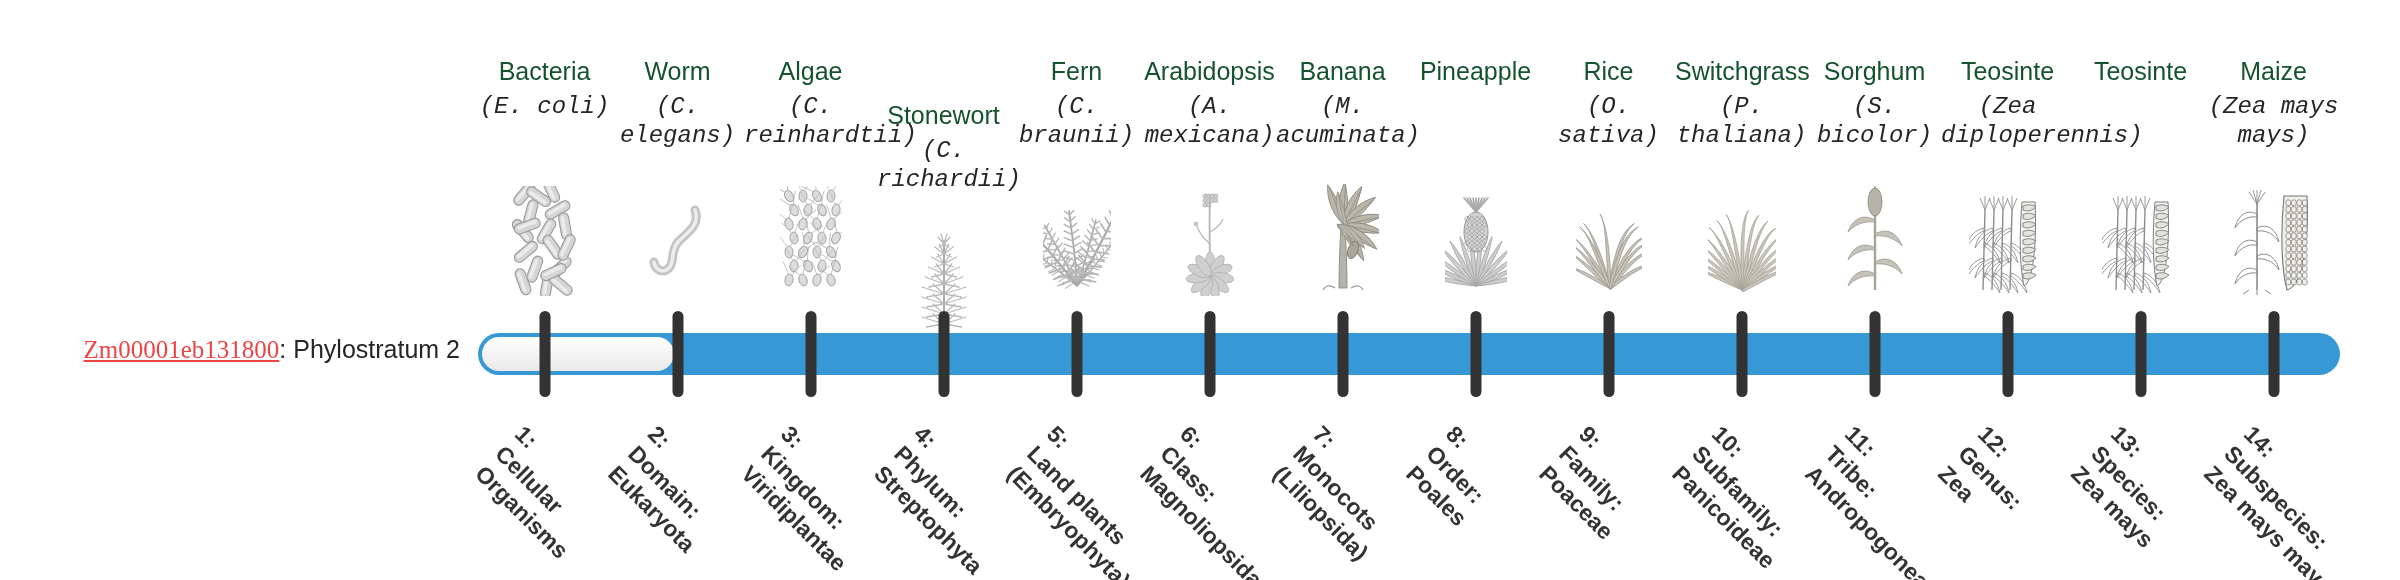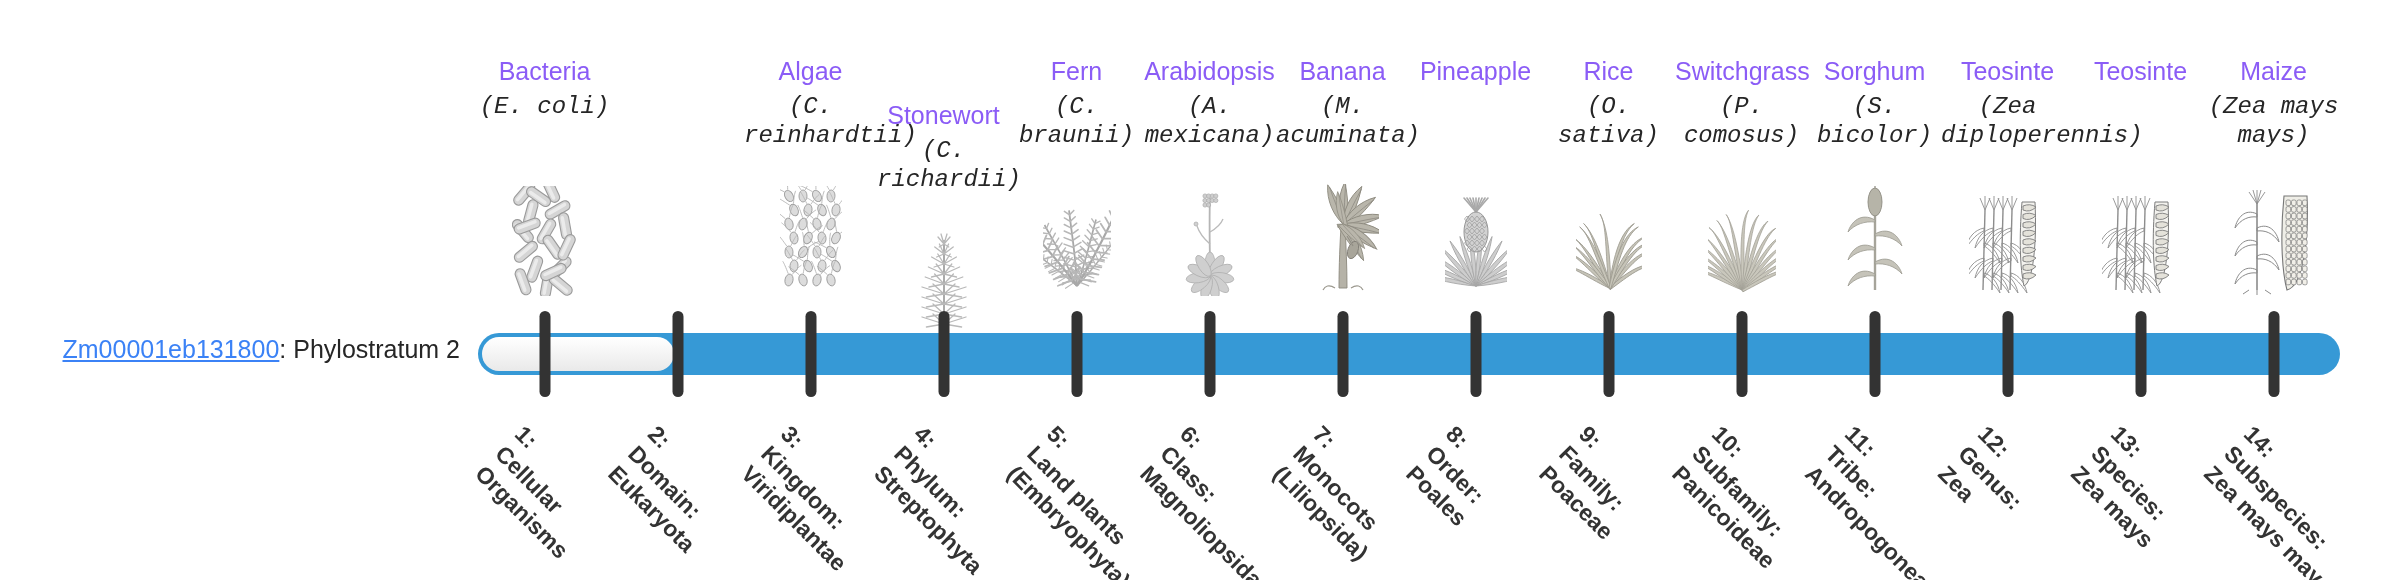--- a/index.html
+++ b/index.html
@@ -52,21 +52,21 @@
     height: 310px;
   }
   .col-common {
     position: absolute;
     top: 56px;
     left: 0;
     width: 100%;
     text-align: center;
     font-size: 25px;
     line-height: 30px;
-    color: #8b5cf6;
+    color: #14532d;
   }
   .col-sci {
     position: absolute;
     top: 92px;
     left: 0;
     width: 100%;
     text-align: center;
     font-size: 24px;
     line-height: 29px;
     font-style: italic;
@@ -145,21 +145,21 @@
     width: 240px;
   }
   .stratum .line { display: block; }
 </style>
 </head>
 <body>
 
 <div id="root">
 
   <div id="gene-label">
-    <span class="gene-id" style="color: #3b82f6;">Zm00001eb131800</span><span>: </span><span>Phylostratum 2</span>
+    <span class="gene-id" style="color: #ef4444; font-family: Liberation Serif, serif;">Zm00001eb131800</span><span>: </span><span>Phylostratum 2</span>
   </div>
 
   <div id="columns">
       <div class="col" style="left: 0px; width: 133px;">
         <div class="col-common">Bacteria</div>
         <div class="col-sci">(E. coli)</div>
         <div class="col-art">
           <svg width="66" height="110" viewBox="0 0 60 110">
             <g transform="translate(8,6) rotate(40)">
               <rect x="-3" y="-13" width="10" height="27" rx="5" fill="#d5d5d5" stroke="#9a9a9a" stroke-width="1.1"></rect>
@@ -226,20 +226,30 @@
               <rect x="-1" y="-10" width="3.5" height="21" rx="2" fill="#efefef" opacity=".85"></rect>
             </g>
             <g transform="translate(12,38) rotate(70)">
               <rect x="-3" y="-13" width="10" height="27" rx="5" fill="#d5d5d5" stroke="#9a9a9a" stroke-width="1.1"></rect>
               <rect x="-1" y="-10" width="3.5" height="21" rx="2" fill="#efefef" opacity=".85"></rect>
             </g>
             <g transform="translate(38,84) rotate(65)">
               <rect x="-3" y="-13" width="10" height="27" rx="5" fill="#d5d5d5" stroke="#9a9a9a" stroke-width="1.1"></rect>
               <rect x="-1" y="-10" width="3.5" height="21" rx="2" fill="#efefef" opacity=".85"></rect>
             </g>
+          </svg>
+        </div>
+      </div>
+      <div class="col" style="left: 133px; width: 133px;">
+        <div class="col-common">Worm</div>
+        <div class="col-sci">(C. elegans)</div>
+        <div class="col-art">
+          <svg width="66" height="100" viewBox="0 0 66 100">
+            <path d="M50 14 C56 30 40 38 33 46 C25 55 30 66 24 72 C18 78 10 74 9 66" fill="none" stroke="#c4c4c4" stroke-width="9" stroke-linecap="round"></path>
+            <path d="M50 14 C56 30 40 38 33 46 C25 55 30 66 24 72 C18 78 10 74 9 66" fill="none" stroke="#ededed" stroke-width="3.5" stroke-linecap="round"></path>
           </svg>
         </div>
       </div>
       <div class="col" style="left: 266px; width: 133px;">
         <div class="col-common">Algae</div>
         <div class="col-sci">(C. reinhardtii)</div>
         <div class="col-art">
           <svg width="62" height="110" viewBox="0 0 62 110">
             <g transform="translate(9,10) rotate(-30)">
               <ellipse cx="0" cy="0" rx="4" ry="6" fill="#dcdcdc" stroke="#9d9d9d" stroke-width=".9"></ellipse>
@@ -758,21 +768,21 @@
               <path d="M0 0 C-4 -33.58 -2 -57.086 -9 -67.16 C-1 -53.728 1 -30.221999999999998 2 0 Z" fill="#c6c4b8" stroke="#9d9b90" stroke-width=".8"></path>
             </g>
             <g transform="translate(31,104) rotate(18)">
               <path d="M0 0 C-4 -33.58 -2 -57.086 9 -67.16 C-1 -53.728 1 -30.221999999999998 2 0 Z" fill="#c6c4b8" stroke="#9d9b90" stroke-width=".8"></path>
             </g>
           </svg>
         </div>
       </div>
       <div class="col" style="left: 1197px; width: 133px;">
         <div class="col-common">Switchgrass</div>
-        <div class="col-sci">(P. comosus)</div>
+        <div class="col-sci">(P. thaliana)</div>
         <div class="col-art">
           <svg width="68" height="112" viewBox="0 0 62 112">
             <g transform="translate(31,106) rotate(-62)">
               <path d="M0 0 C-3 -29.678000000000004 -1 -48.564 -6 -53.96 C0 -45.866 2 -26.98 2 0 Z" fill="#c9c7bc" stroke="#a09e94" stroke-width=".7"></path>
             </g>
             <g transform="translate(31,106) rotate(-54.2)">
               <path d="M0 0 C-3 -31.479800000000004 -1 -51.51240000000001 -6 -57.236000000000004 C0 -48.650600000000004 2 -28.618000000000002 2 0 Z" fill="#c9c7bc" stroke="#a09e94" stroke-width=".7"></path>
             </g>
             <g transform="translate(31,106) rotate(-46.4)">
               <path d="M0 0 C-3 -33.281600000000005 -1 -54.4608 -6 -60.512 C0 -51.4352 2 -30.256 2 0 Z" fill="#c9c7bc" stroke="#a09e94" stroke-width=".7"></path>

